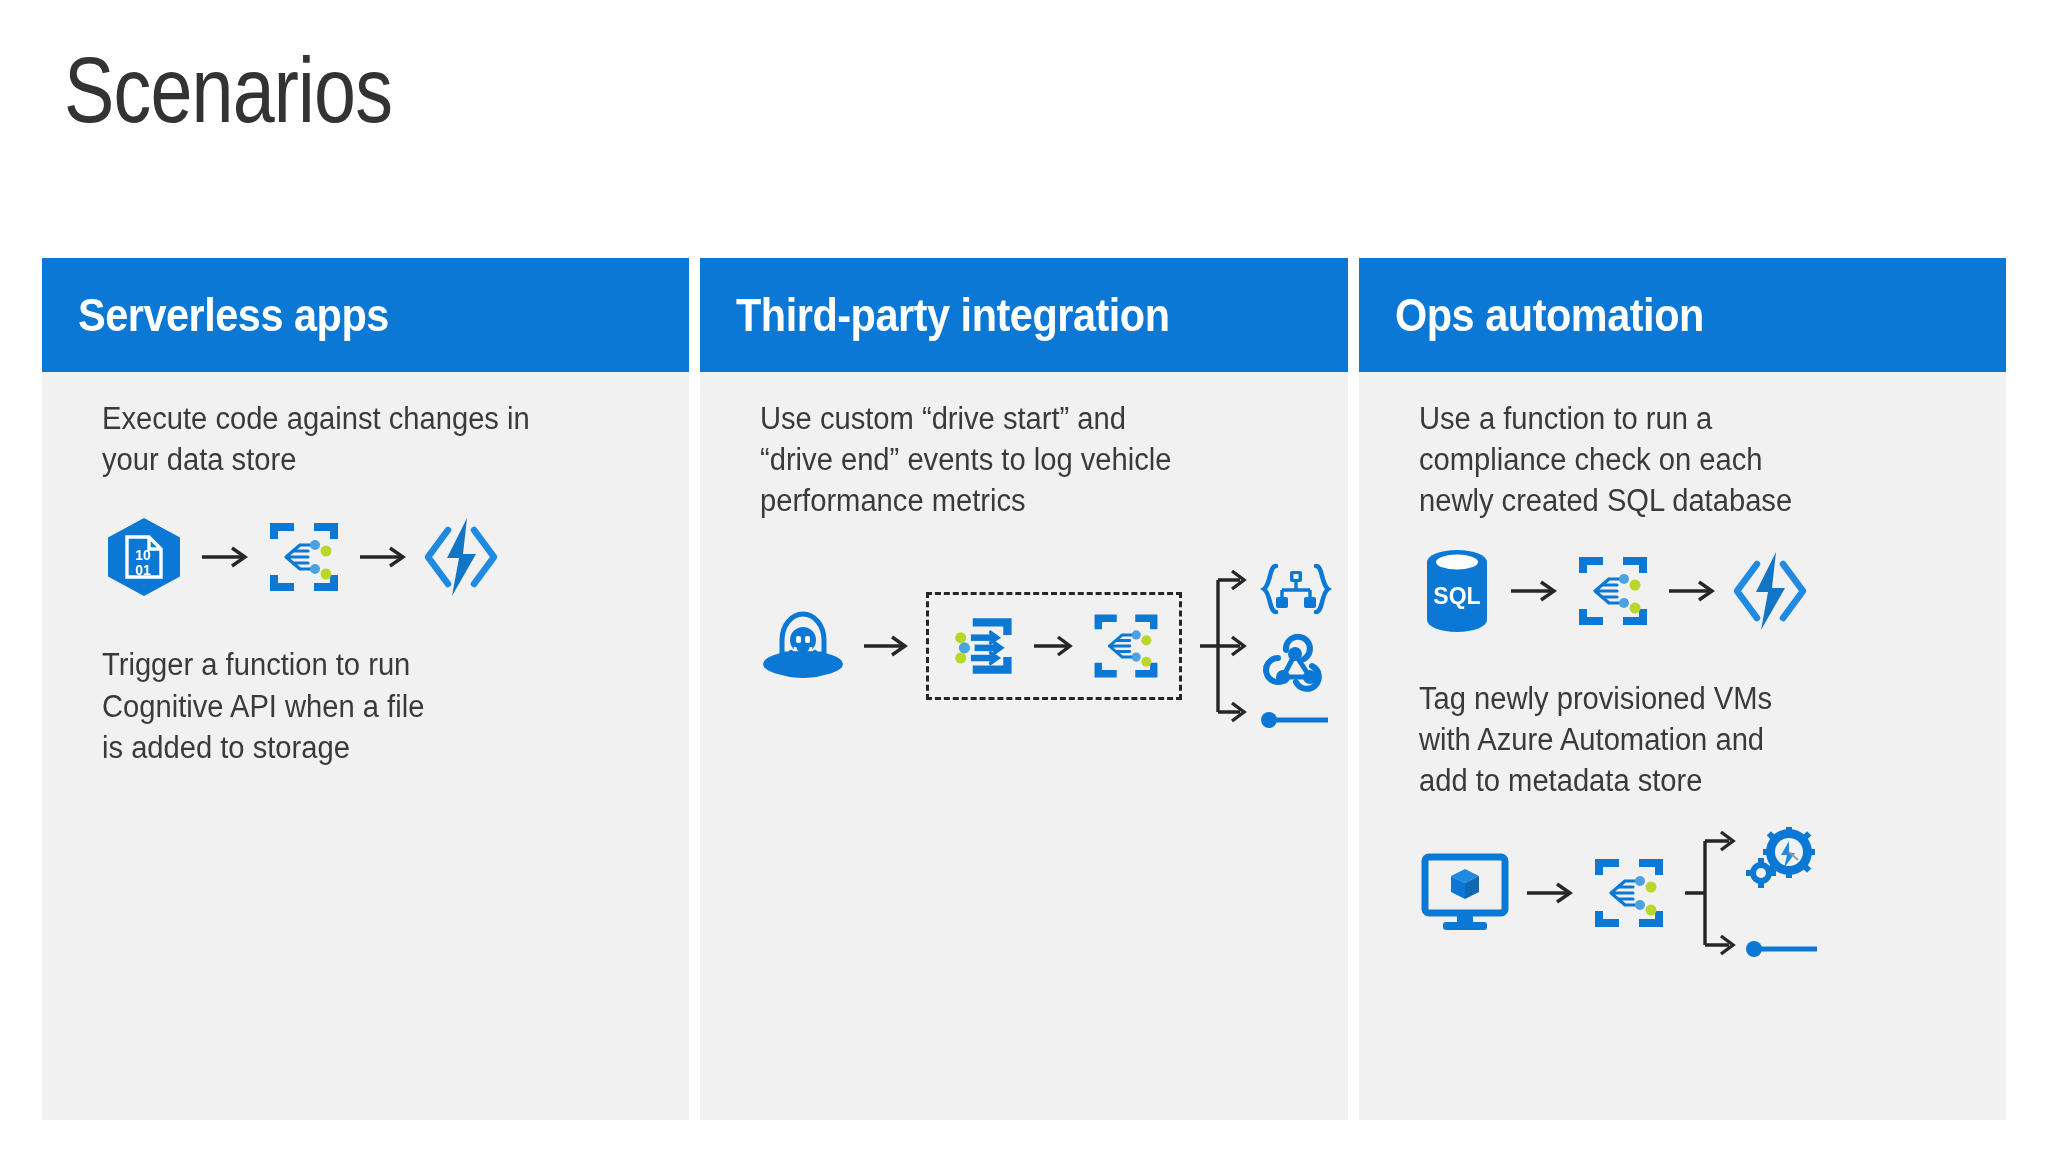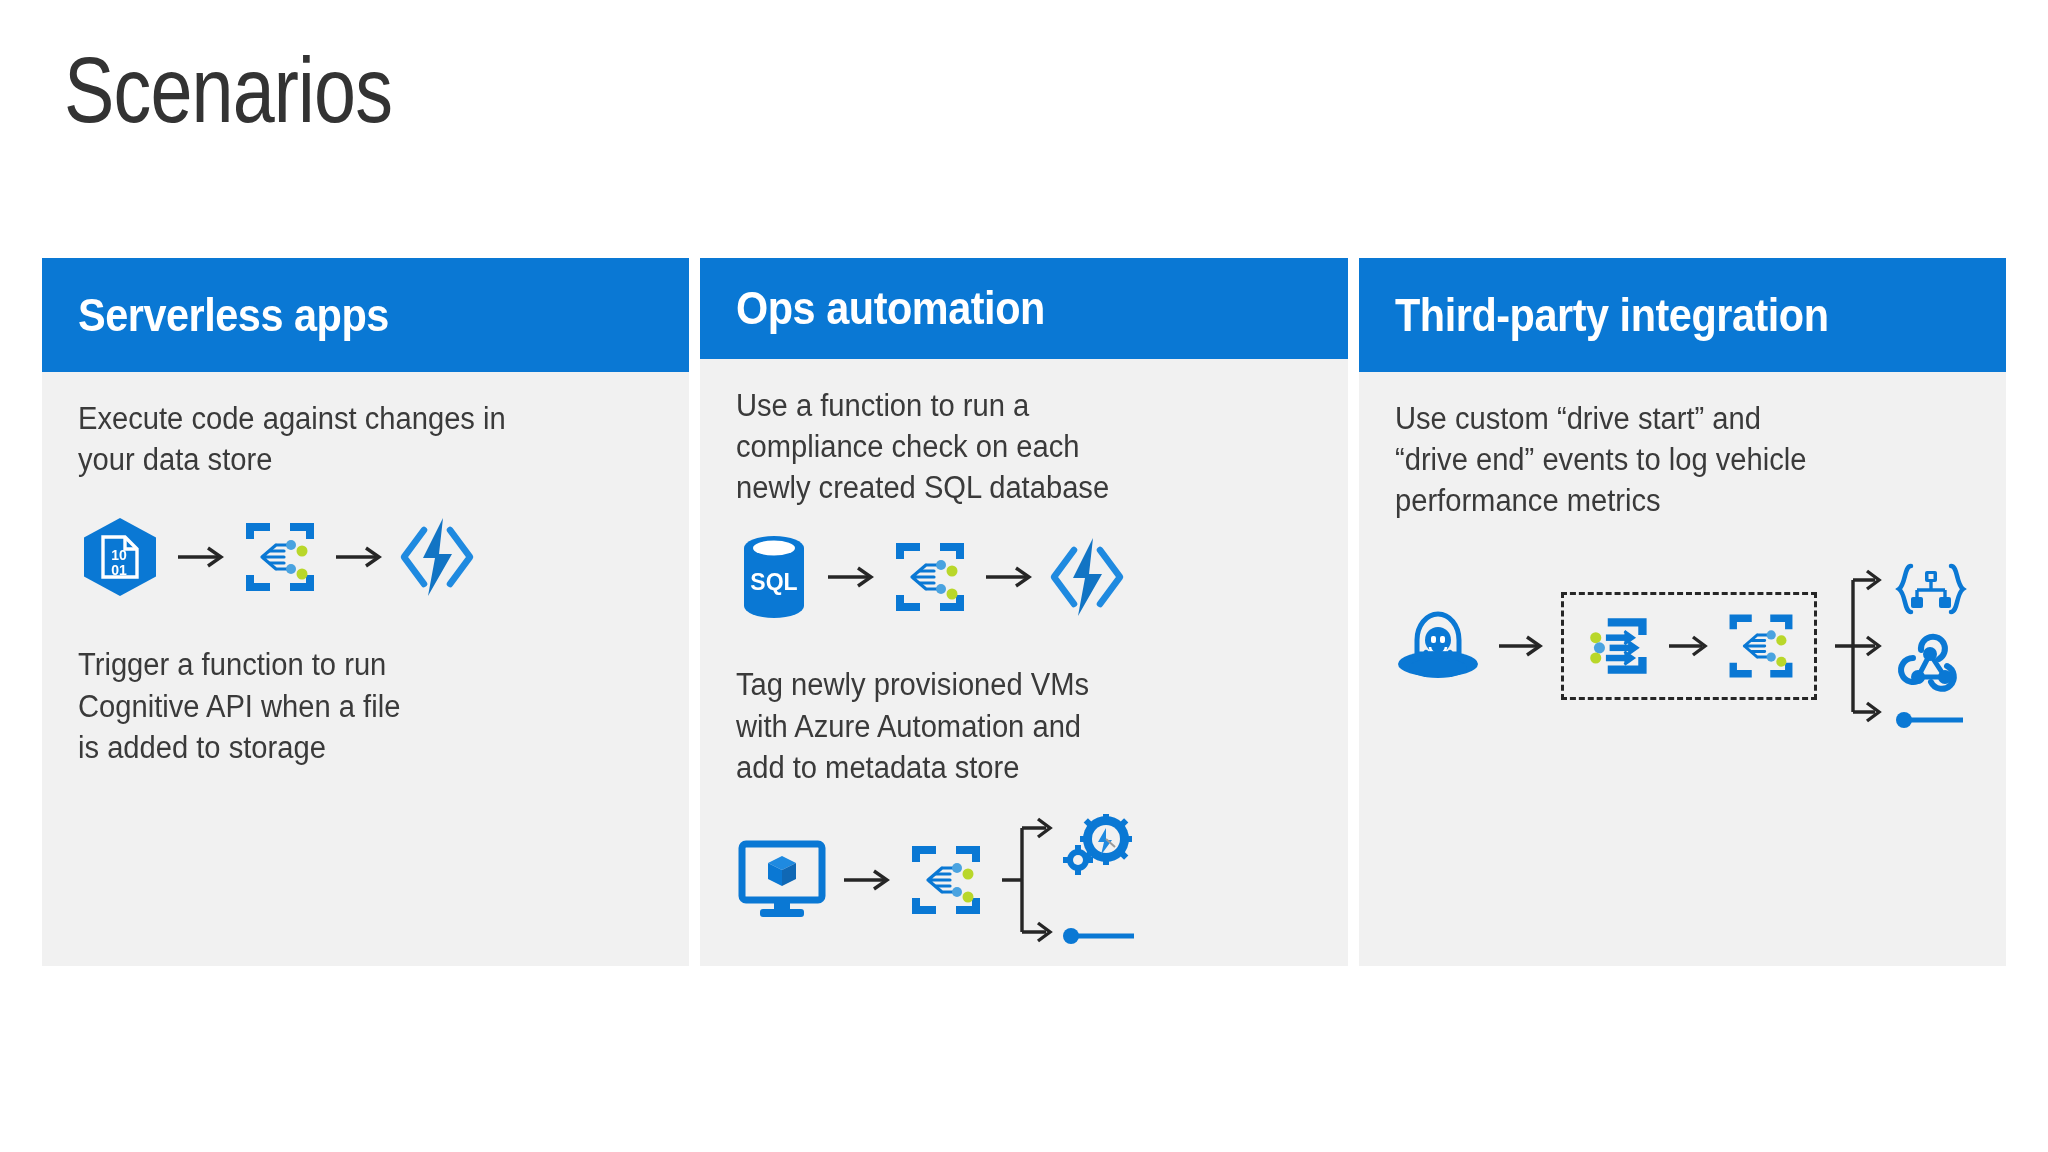--- a/index.html
+++ b/index.html
@@ -29,21 +29,21 @@
     transform-origin: left top;
     white-space: nowrap;
   }
 
   
   .columns {
     position: absolute;
     left: 42px;
     top: 258px;
     width: 1964px;
-    height: 708px;
+    height: 862px;
     display: flex;
     gap: 11px;
   }
   .column {
     flex: 1 1 0;
     background: #f1f1f1;
     display: flex;
     flex-direction: column;
     min-width: 0;
   }
@@ -62,20 +62,21 @@
     letter-spacing: -0.5px;
     transform: scaleX(0.9);
     transform-origin: left center;
     white-space: nowrap;
   }
   .col-body {
     flex: 1;
     padding: 26px 36px 20px 36px;
     box-sizing: border-box;
     position: relative;
+    margin-left: 24px;
   }
   .blurb {
     color: #3a3a3a;
     font-size: 31px;
     font-weight: 300;
     line-height: 1.33;
     transform: scaleX(0.94);
     transform-origin: left top;
     white-space: pre-line;
   }
@@ -166,20 +167,129 @@
         <svg class="icon-svg" width="78" height="86" viewBox="0 0 78 86">
           <polyline points="26,16 6,43 26,70" fill="none" stroke="#1f8ae0" stroke-width="6.5" stroke-linejoin="round" stroke-linecap="round"></polyline>
           <polyline points="52,16 72,43 52,70" fill="none" stroke="#1f8ae0" stroke-width="6.5" stroke-linejoin="round" stroke-linecap="round"></polyline>
           <polygon points="45,4 25,44 37,44 30,82 54,40 41,40" fill="#1274c4"></polygon>
         </svg>
       </div>
 
       <div class="blurb mt-b">Trigger a function to run
 Cognitive API when a file
 is added to storage</div>
+    </div>
+  </div>
+
+  <div class="column">
+    <div class="col-header">
+      <div class="col-header-text">Third-party integration</div>
+    </div>
+    <div class="col-body">
+
+      <div class="blurb">Use custom “drive start” and
+“drive end” events to log vehicle
+performance metrics</div>
+
+      <div class="flow mt-d" style="gap:16px;">
+
+        <svg class="icon-svg" width="86" height="80" viewBox="0 0 86 80">
+          <path d="M22 48 V34 a21 26 0 0 1 42 0 V48 z" fill="none" stroke="#0a78d4" stroke-width="5"></path>
+          <circle cx="43" cy="34" r="13" fill="#0a78d4"></circle>
+          <rect x="36" y="30" width="5" height="7" rx="2" fill="#ffffff"></rect>
+          <rect x="45" y="30" width="5" height="7" rx="2" fill="#ffffff"></rect>
+          <path d="M35 41 a8 7 0 0 0 16 0" fill="none" stroke="#ffffff" stroke-width="2.6"></path>
+          <path d="M31 46 l-5 8 M37 48 l-3 9 M49 48 l3 9 M55 46 l5 8" stroke="#0a78d4" stroke-width="4.5" stroke-linecap="round" fill="none"></path>
+          <ellipse cx="43" cy="58" rx="40" ry="13" fill="#0a78d4"></ellipse>
+          <ellipse cx="43" cy="62" rx="29" ry="10" fill="#0a78d4"></ellipse>
+        </svg>
+
+        <svg class="arrow-svg" width="48" height="26" viewBox="0 0 48 26">
+          <line x1="2" y1="13" x2="40" y2="13" stroke="#262626" stroke-width="3.4"></line>
+          <polyline points="30,4 43,13 30,22" fill="none" stroke="#262626" stroke-width="3.4"></polyline>
+        </svg>
+
+        <div class="dashed-box">
+          <svg class="icon-svg" width="74" height="74" viewBox="0 0 80 80">
+            <path d="M30 10 H72 V28 h-9 V19 H30 z" fill="#0a78d4"></path>
+            <path d="M30 70 H72 V52 h-9 v9 H30 z" fill="#0a78d4"></path>
+            <g>
+              <line x1="28" y1="31" x2="52" y2="31" stroke="#0a78d4" stroke-width="7"></line>
+              <polyline points="48,24 58,31 48,38" fill="#0a78d4" stroke="#0a78d4" stroke-width="3"></polyline>
+              <line x1="32" y1="42" x2="56" y2="42" stroke="#0a78d4" stroke-width="7"></line>
+              <polyline points="52,35 62,42 52,49" fill="#0a78d4" stroke="#0a78d4" stroke-width="3"></polyline>
+              <line x1="28" y1="53" x2="52" y2="53" stroke="#0a78d4" stroke-width="7"></line>
+              <polyline points="48,46 58,53 48,60" fill="#0a78d4" stroke="#0a78d4" stroke-width="3"></polyline>
+            </g>
+            <circle cx="17" cy="31" r="6" fill="#b9d72a"></circle>
+            <circle cx="21" cy="42" r="6" fill="#4aa3e0"></circle>
+            <circle cx="17" cy="53" r="6" fill="#b9d72a"></circle>
+          </svg>
+
+          <svg class="arrow-svg" width="42" height="26" viewBox="0 0 42 26">
+            <line x1="1" y1="13" x2="34" y2="13" stroke="#262626" stroke-width="3.4"></line>
+            <polyline points="25,4 37,13 25,22" fill="none" stroke="#262626" stroke-width="3.4"></polyline>
+          </svg>
+
+          <svg class="icon-svg" width="74" height="74" viewBox="0 0 80 80">
+            <path d="M6 22 V6 h24 v8 H14 v8 z" fill="#0a78d4"></path>
+            <path d="M74 22 V6 H50 v8 h16 v8 z" fill="#0a78d4"></path>
+            <path d="M6 58 V74 h24 v-8 H14 v-8 z" fill="#0a78d4"></path>
+            <path d="M74 58 V74 H50 v-8 h16 v-8 z" fill="#0a78d4"></path>
+            <path d="M22 40 L36 28 M22 40 L36 52 M22 40 H44 M36 28 H50 M36 52 H50" fill="none" stroke="#0a78d4" stroke-width="3.2" stroke-linecap="round"></path>
+            <path d="M30 34 H44 M30 46 H44" fill="none" stroke="#0a78d4" stroke-width="3.2" stroke-linecap="round"></path>
+            <circle cx="51" cy="28" r="5" fill="#4aa3e0"></circle>
+            <circle cx="51" cy="52" r="5" fill="#4aa3e0"></circle>
+            <circle cx="62" cy="34" r="5.5" fill="#b9d72a"></circle>
+            <circle cx="62" cy="57" r="5.5" fill="#b9d72a"></circle>
+          </svg>
+        </div>
+
+        <div class="branch-group">
+          <svg class="arrow-svg" width="56" height="160" viewBox="0 0 56 160">
+            <path d="M2 80 H20 M20 14 V146 M20 14 H42 M20 80 H42 M20 146 H42" fill="none" stroke="#262626" stroke-width="3.4"></path>
+            <polyline points="34,5 46,14 34,23" fill="none" stroke="#262626" stroke-width="3.4"></polyline>
+            <polyline points="34,71 46,80 34,89" fill="none" stroke="#262626" stroke-width="3.4"></polyline>
+            <polyline points="34,137 46,146 34,155" fill="none" stroke="#262626" stroke-width="3.4"></polyline>
+          </svg>
+
+          <div class="endpoints-col" style="height:168px; margin-left:6px;">
+            <div class="endpoint-row">
+
+              <svg class="icon-svg" width="72" height="54" viewBox="0 0 72 54">
+                <path d="M16 4 C9 4 11 22 4 27 C11 32 9 50 16 50" fill="none" stroke="#0a78d4" stroke-width="4.5" stroke-linecap="round"></path>
+                <path d="M56 4 C63 4 61 22 68 27 C61 32 63 50 56 50" fill="none" stroke="#0a78d4" stroke-width="4.5" stroke-linecap="round"></path>
+                <rect x="30" y="9" width="12" height="11" rx="2" fill="#0a78d4"></rect>
+                <rect x="33.5" y="12" width="5" height="5" fill="#f1f1f1"></rect>
+                <path d="M36 20 V28 M22 28 H50 M22 28 V35 M50 28 V35" fill="none" stroke="#0a78d4" stroke-width="3.4"></path>
+                <rect x="16" y="35" width="12" height="11" rx="2" fill="#0a78d4"></rect>
+                <rect x="44" y="35" width="12" height="11" rx="2" fill="#0a78d4"></rect>
+              </svg>
+            </div>
+            <div class="endpoint-row">
+
+              <svg class="icon-svg" width="72" height="62" viewBox="0 0 72 62">
+                <path d="M26 18 a12 12 0 1 1 18 9" fill="none" stroke="#0a78d4" stroke-width="6" stroke-linecap="round"></path>
+                <path d="M18 26 a12 12 0 1 0 8 21" fill="none" stroke="#0a78d4" stroke-width="6" stroke-linecap="round"></path>
+                <path d="M36 50 a12 12 0 1 0 16 -16" fill="none" stroke="#0a78d4" stroke-width="6" stroke-linecap="round"></path>
+                <path d="M35 22 L23 45 M35 22 L50 45 M23 45 H50" fill="none" stroke="#0a78d4" stroke-width="5" stroke-linecap="round"></path>
+                <circle cx="35" cy="22" r="7" fill="#0a78d4"></circle>
+                <circle cx="23" cy="45" r="7" fill="#0a78d4"></circle>
+                <circle cx="50" cy="45" r="7" fill="#0a78d4"></circle>
+              </svg>
+            </div>
+            <div class="endpoint-row">
+              <svg class="icon-svg" width="72" height="20" viewBox="0 0 72 20">
+                <circle cx="9" cy="10" r="8" fill="#0a78d4"></circle>
+                <line x1="16" y1="10" x2="68" y2="10" stroke="#0a78d4" stroke-width="5"></line>
+              </svg>
+            </div>
+          </div>
+        </div>
+      </div>
     </div>
   </div>
 
   <div class="column">
     <div class="col-header">
       <div class="col-header-text">Ops automation</div>
     </div>
     <div class="col-body">
 
       <div class="blurb">Use a function to run a
@@ -299,122 +409,13 @@
                 <circle cx="9" cy="10" r="8" fill="#0a78d4"></circle>
                 <line x1="16" y1="10" x2="72" y2="10" stroke="#0a78d4" stroke-width="5"></line>
               </svg>
             </div>
           </div>
         </div>
       </div>
     </div>
   </div>
 
-  <div class="column">
-    <div class="col-header">
-      <div class="col-header-text">Third-party integration</div>
-    </div>
-    <div class="col-body">
-
-      <div class="blurb">Use custom “drive start” and
-“drive end” events to log vehicle
-performance metrics</div>
-
-      <div class="flow mt-d" style="gap:16px;">
-
-        <svg class="icon-svg" width="86" height="80" viewBox="0 0 86 80">
-          <path d="M22 48 V34 a21 26 0 0 1 42 0 V48 z" fill="none" stroke="#0a78d4" stroke-width="5"></path>
-          <circle cx="43" cy="34" r="13" fill="#0a78d4"></circle>
-          <rect x="36" y="30" width="5" height="7" rx="2" fill="#ffffff"></rect>
-          <rect x="45" y="30" width="5" height="7" rx="2" fill="#ffffff"></rect>
-          <path d="M35 41 a8 7 0 0 0 16 0" fill="none" stroke="#ffffff" stroke-width="2.6"></path>
-          <path d="M31 46 l-5 8 M37 48 l-3 9 M49 48 l3 9 M55 46 l5 8" stroke="#0a78d4" stroke-width="4.5" stroke-linecap="round" fill="none"></path>
-          <ellipse cx="43" cy="58" rx="40" ry="13" fill="#0a78d4"></ellipse>
-          <ellipse cx="43" cy="62" rx="29" ry="10" fill="#0a78d4"></ellipse>
-        </svg>
-
-        <svg class="arrow-svg" width="48" height="26" viewBox="0 0 48 26">
-          <line x1="2" y1="13" x2="40" y2="13" stroke="#262626" stroke-width="3.4"></line>
-          <polyline points="30,4 43,13 30,22" fill="none" stroke="#262626" stroke-width="3.4"></polyline>
-        </svg>
-
-        <div class="dashed-box">
-          <svg class="icon-svg" width="74" height="74" viewBox="0 0 80 80">
-            <path d="M30 10 H72 V28 h-9 V19 H30 z" fill="#0a78d4"></path>
-            <path d="M30 70 H72 V52 h-9 v9 H30 z" fill="#0a78d4"></path>
-            <g>
-              <line x1="28" y1="31" x2="52" y2="31" stroke="#0a78d4" stroke-width="7"></line>
-              <polyline points="48,24 58,31 48,38" fill="#0a78d4" stroke="#0a78d4" stroke-width="3"></polyline>
-              <line x1="32" y1="42" x2="56" y2="42" stroke="#0a78d4" stroke-width="7"></line>
-              <polyline points="52,35 62,42 52,49" fill="#0a78d4" stroke="#0a78d4" stroke-width="3"></polyline>
-              <line x1="28" y1="53" x2="52" y2="53" stroke="#0a78d4" stroke-width="7"></line>
-              <polyline points="48,46 58,53 48,60" fill="#0a78d4" stroke="#0a78d4" stroke-width="3"></polyline>
-            </g>
-            <circle cx="17" cy="31" r="6" fill="#b9d72a"></circle>
-            <circle cx="21" cy="42" r="6" fill="#4aa3e0"></circle>
-            <circle cx="17" cy="53" r="6" fill="#b9d72a"></circle>
-          </svg>
-
-          <svg class="arrow-svg" width="42" height="26" viewBox="0 0 42 26">
-            <line x1="1" y1="13" x2="34" y2="13" stroke="#262626" stroke-width="3.4"></line>
-            <polyline points="25,4 37,13 25,22" fill="none" stroke="#262626" stroke-width="3.4"></polyline>
-          </svg>
-
-          <svg class="icon-svg" width="74" height="74" viewBox="0 0 80 80">
-            <path d="M6 22 V6 h24 v8 H14 v8 z" fill="#0a78d4"></path>
-            <path d="M74 22 V6 H50 v8 h16 v8 z" fill="#0a78d4"></path>
-            <path d="M6 58 V74 h24 v-8 H14 v-8 z" fill="#0a78d4"></path>
-            <path d="M74 58 V74 H50 v-8 h16 v-8 z" fill="#0a78d4"></path>
-            <path d="M22 40 L36 28 M22 40 L36 52 M22 40 H44 M36 28 H50 M36 52 H50" fill="none" stroke="#0a78d4" stroke-width="3.2" stroke-linecap="round"></path>
-            <path d="M30 34 H44 M30 46 H44" fill="none" stroke="#0a78d4" stroke-width="3.2" stroke-linecap="round"></path>
-            <circle cx="51" cy="28" r="5" fill="#4aa3e0"></circle>
-            <circle cx="51" cy="52" r="5" fill="#4aa3e0"></circle>
-            <circle cx="62" cy="34" r="5.5" fill="#b9d72a"></circle>
-            <circle cx="62" cy="57" r="5.5" fill="#b9d72a"></circle>
-          </svg>
-        </div>
-
-        <div class="branch-group">
-          <svg class="arrow-svg" width="56" height="160" viewBox="0 0 56 160">
-            <path d="M2 80 H20 M20 14 V146 M20 14 H42 M20 80 H42 M20 146 H42" fill="none" stroke="#262626" stroke-width="3.4"></path>
-            <polyline points="34,5 46,14 34,23" fill="none" stroke="#262626" stroke-width="3.4"></polyline>
-            <polyline points="34,71 46,80 34,89" fill="none" stroke="#262626" stroke-width="3.4"></polyline>
-            <polyline points="34,137 46,146 34,155" fill="none" stroke="#262626" stroke-width="3.4"></polyline>
-          </svg>
-
-          <div class="endpoints-col" style="height:168px; margin-left:6px;">
-            <div class="endpoint-row">
-
-              <svg class="icon-svg" width="72" height="54" viewBox="0 0 72 54">
-                <path d="M16 4 C9 4 11 22 4 27 C11 32 9 50 16 50" fill="none" stroke="#0a78d4" stroke-width="4.5" stroke-linecap="round"></path>
-                <path d="M56 4 C63 4 61 22 68 27 C61 32 63 50 56 50" fill="none" stroke="#0a78d4" stroke-width="4.5" stroke-linecap="round"></path>
-                <rect x="30" y="9" width="12" height="11" rx="2" fill="#0a78d4"></rect>
-                <rect x="33.5" y="12" width="5" height="5" fill="#f1f1f1"></rect>
-                <path d="M36 20 V28 M22 28 H50 M22 28 V35 M50 28 V35" fill="none" stroke="#0a78d4" stroke-width="3.4"></path>
-                <rect x="16" y="35" width="12" height="11" rx="2" fill="#0a78d4"></rect>
-                <rect x="44" y="35" width="12" height="11" rx="2" fill="#0a78d4"></rect>
-              </svg>
-            </div>
-            <div class="endpoint-row">
-
-              <svg class="icon-svg" width="72" height="62" viewBox="0 0 72 62">
-                <path d="M26 18 a12 12 0 1 1 18 9" fill="none" stroke="#0a78d4" stroke-width="6" stroke-linecap="round"></path>
-                <path d="M18 26 a12 12 0 1 0 8 21" fill="none" stroke="#0a78d4" stroke-width="6" stroke-linecap="round"></path>
-                <path d="M36 50 a12 12 0 1 0 16 -16" fill="none" stroke="#0a78d4" stroke-width="6" stroke-linecap="round"></path>
-                <path d="M35 22 L23 45 M35 22 L50 45 M23 45 H50" fill="none" stroke="#0a78d4" stroke-width="5" stroke-linecap="round"></path>
-                <circle cx="35" cy="22" r="7" fill="#0a78d4"></circle>
-                <circle cx="23" cy="45" r="7" fill="#0a78d4"></circle>
-                <circle cx="50" cy="45" r="7" fill="#0a78d4"></circle>
-              </svg>
-            </div>
-            <div class="endpoint-row">
-              <svg class="icon-svg" width="72" height="20" viewBox="0 0 72 20">
-                <circle cx="9" cy="10" r="8" fill="#0a78d4"></circle>
-                <line x1="16" y1="10" x2="68" y2="10" stroke="#0a78d4" stroke-width="5"></line>
-              </svg>
-            </div>
-          </div>
-        </div>
-      </div>
-    </div>
-  </div>
-
 </div>
 
 </body></html>

